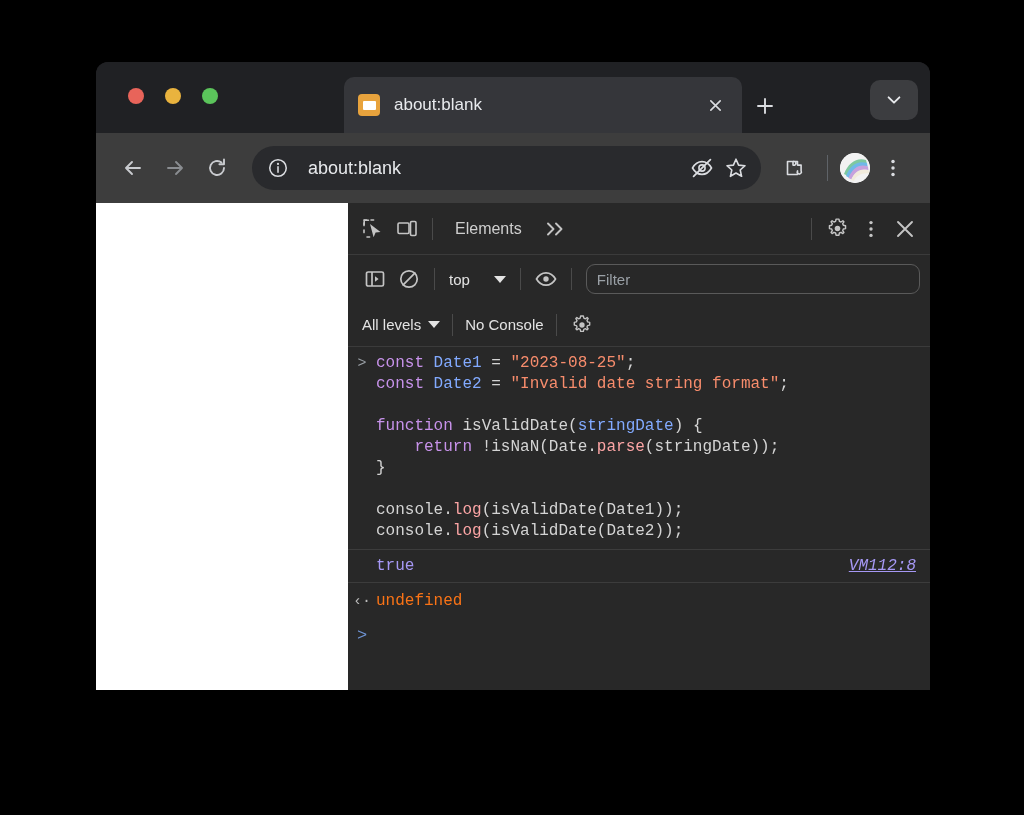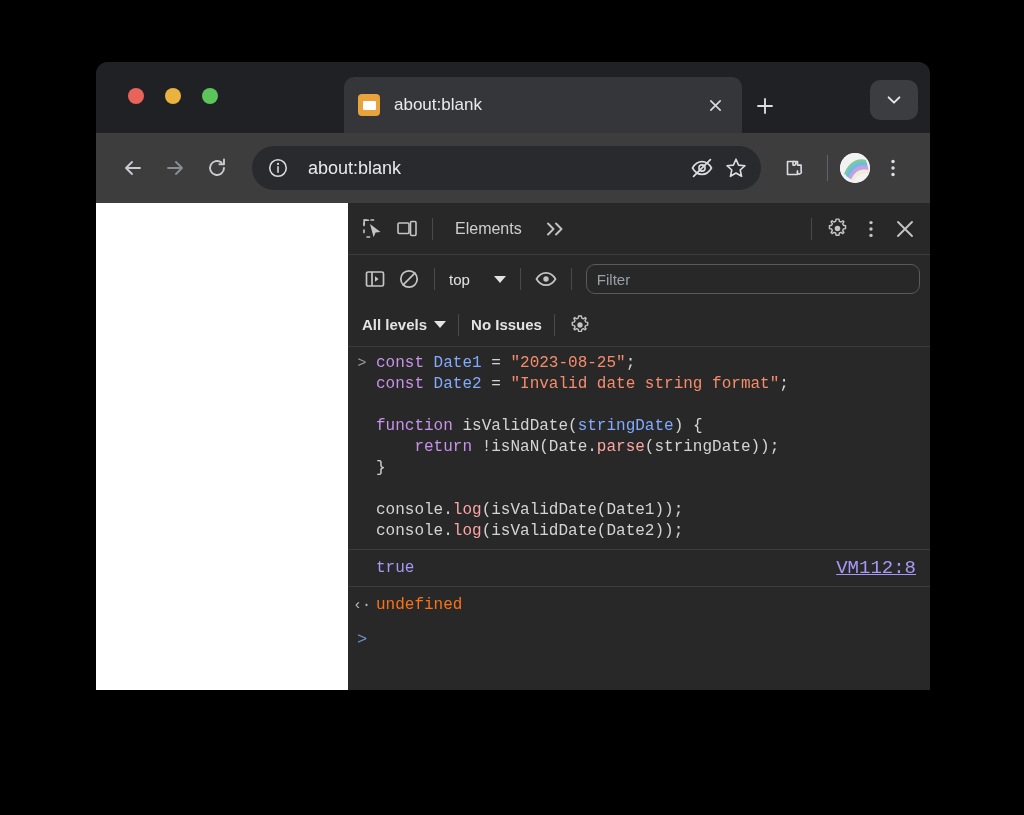--- a/index.html
+++ b/index.html
@@ -113,21 +113,21 @@
   .caret{width:0;height:0;border-left:6px solid transparent;border-right:6px solid transparent;border-top:7px solid #e3e3e3;}
   .filter{
     flex:1 1 auto;height:30px;border:1px solid #5a5a5a;border-radius:9px;background:#282828;
     color:#9aa0a6;font-size:15px;padding:4px 10px;box-sizing:border-box;outline:none;
     font-family:"Liberation Sans", sans-serif;margin-left:6px;
   }
   .filter::placeholder{color:#9aa0a6;}
 
   .dt-row3{
     height:44px;display:flex;align-items:center;background:#282828;padding:0 10px;
-    box-sizing:border-box;border-bottom:1px solid #3b3b3b;flex:0 0 auto;font-weight:bold;
+    box-sizing:border-box;border-bottom:1px solid #3b3b3b;flex:0 0 auto;
   }
   .lvl{display:flex;align-items:center;gap:7px;color:#e3e3e3;font-size:15px;padding:0 4px;}
   .issues{color:#e3e3e3;font-size:15px;padding:0 4px;}
 
   
   .console{
     flex:1 1 auto;background:#282828;overflow:hidden;
     font-family:"Liberation Mono","DejaVu Sans Mono",monospace;font-size:16px;
   }
   .entry{position:relative;}
@@ -139,21 +139,21 @@
   .str{color:#f78c6c;}
   .fn{color:#fca5a5;}
   .plain{color:#d4d4d4;}
 
   .msg{
     display:flex;align-items:center;justify-content:space-between;
     border-top:1px solid #3c3c3c;border-bottom:1px solid #3c3c3c;
     padding:7px 14px 7px 28px;margin-top:-1px;
   }
   .msg-val{color:#a698f5;}
-  .msg-src{color:#a698f5;text-decoration:underline;font-size:19px;}
+  .msg-src{color:#a698f5;text-decoration:underline;font-size:16px;font-style:italic;}
   .result{display:flex;align-items:center;padding:8px 0 6px 0;}
   .result .gutter{color:#bdbdbd;}
   .result-val{color:#f97316;}
   .promptline{display:flex;align-items:center;padding:8px 0;}
   .promptline .gutter{color:#6f94d4;font-size:17px;}
 </style>
 </head>
 <body>
 
 <div class="stage">
@@ -335,21 +335,21 @@
           <span class="vsep"></span>
           <input class="filter" value="" placeholder="Filter" style="">
         </div>
 
         <div class="dt-row3">
           <div class="lvl">
             <span>All levels</span>
             <span class="caret"></span>
           </div>
           <span class="vsep"></span>
-          <span class="issues">No Issues</span>
+          <span class="issues">No Console</span>
           <span class="vsep"></span>
           <span class="dt-ic">
             <svg width="22" height="22" viewBox="0 0 24 24" aria-hidden="true">
               <path d="M12 2.2 l1.5 0 .5 2.3 1.7.7 1.9-1.3 1.1 1.1 -1.3 1.9 .7 1.7 2.3 .5 0 1.5 0 1.5 -2.3 .5 -.7 1.7 1.3 1.9 -1.1 1.1 -1.9-1.3 -1.7 .7 -.5 2.3 -1.5 0 -1.5 0 -.5-2.3 -1.7-.7 -1.9 1.3 -1.1-1.1 1.3-1.9 -.7-1.7 -2.3-.5 0-1.5 0-1.5 2.3-.5 .7-1.7 -1.3-1.9 1.1-1.1 1.9 1.3 1.7-.7 .5-2.3 Z" stroke="#c4c4c4" stroke-width="1.5" stroke-linejoin="round" fill="none"></path>
               <circle cx="12" cy="12" r="2.9" fill="#c4c4c4"></circle>
             </svg>
           </span>
         </div>
 
         <div class="console">

